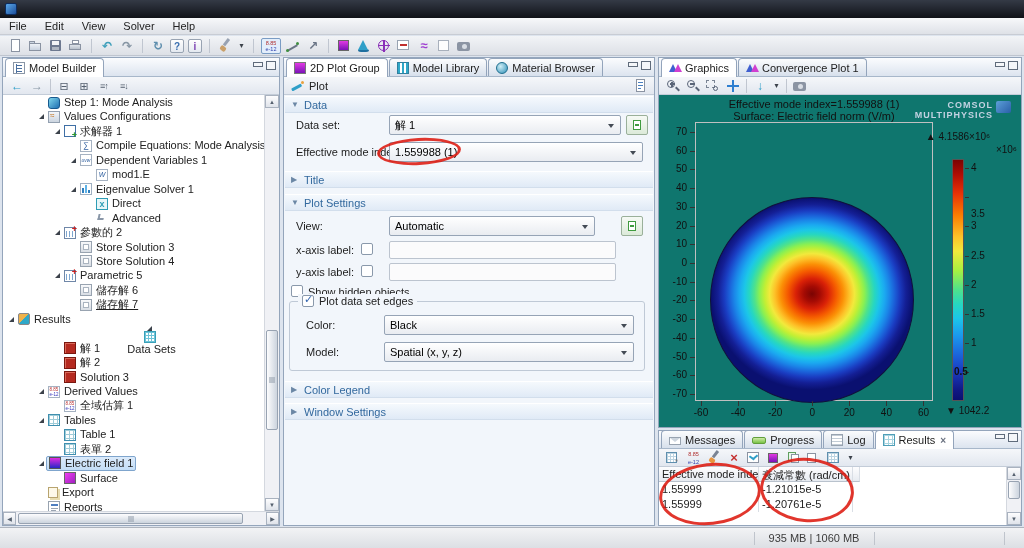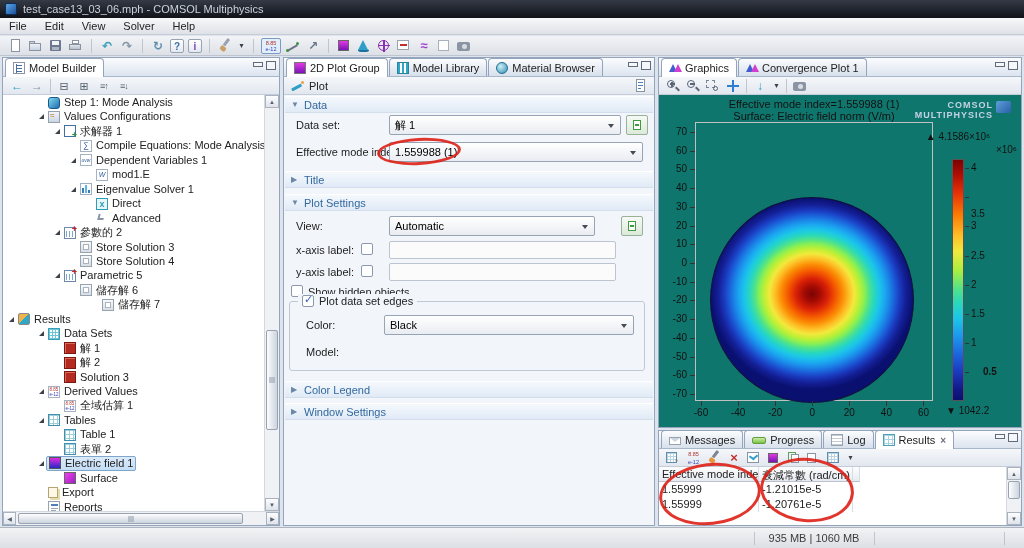--- a/index.html
+++ b/index.html
@@ -122,21 +122,20 @@
   
   .redcirc{position:absolute;border:3px solid #dd1a10;border-radius:50%;opacity:.88;z-index:50;}
 </style>
 </head>
 <body>
 
 <div id="app">
 
   <div id="titlebar">
     <span class="appicon"></span>
-    <span class="ttext">test_case13_03_06.mph - COMSOL Multiphysics</span>
   </div>
 
   <div id="menubar">
       <span class="menu-item">File</span>
       <span class="menu-item">Edit</span>
       <span class="menu-item">View</span>
       <span class="menu-item">Solver</span>
       <span class="menu-item">Help</span>
     </div>
 
@@ -373,33 +372,33 @@
           </span>
           <span class="tlabel">Parametric 5</span>
         </div>
         <div class="trow" style="top: 187.85px; padding-left: 68px;">
           <span class="tspacer"></span>
           <span class="ti" style="background:linear-gradient(#f8f9fb,#d8dde4);border:1px solid #98a3b0">
             <i style="left:2px;top:2px;width:6px;height:6px;border:1px solid #aab4c0;background:#fff"></i>
           </span>
           <span class="tlabel">儲存解 6</span>
         </div>
-        <div class="trow" style="top: 202.3px; padding-left: 90px;">
+        <div class="trow" style="top: 202.3px; padding-left: 68px; text-decoration: underline;">
           <span class="tspacer"></span>
           <span class="ti" style="background:linear-gradient(#f8f9fb,#d8dde4);border:1px solid #98a3b0">
             <i style="left:2px;top:2px;width:6px;height:6px;border:1px solid #aab4c0;background:#fff"></i>
           </span>
           <span class="tlabel">儲存解 7</span>
         </div>
         <div class="trow" style="top: 216.75px; padding-left: 6px;">
           <span class="texp"></span>
           <span class="ti" style="background:linear-gradient(135deg,#f0b24a 0 50%,#2fa8c8 50% 100%);border:1px solid #888;border-radius:2px"></span>
           <span class="tlabel">Results</span>
         </div>
-        <div class="trow" style="top: 231.2px; padding-left: 36px;">
+        <div class="trow" style="top: 231.2px; padding-left: 36px; flex-direction: column;">
           <span class="texp"></span>
           <span class="ti" style="background:#fff;border:1px solid #39a0b8;background-image:linear-gradient(#6fc4d8 1px,transparent 1px),linear-gradient(90deg,#6fc4d8 1px,transparent 1px);background-size:3px 3px"></span>
           <span class="tlabel">Data Sets</span>
         </div>
         <div class="trow" style="top: 245.65px; padding-left: 52px;">
           <span class="tspacer"></span>
           <span class="ti" style="background:#b52a20;border:1px solid #7a170f;box-shadow:inset 1px 1px 0 #d86a5a"></span>
           <span class="tlabel">解 1</span>
         </div>
         <div class="trow" style="top: 260.1px; padding-left: 52px;">
@@ -573,20 +572,23 @@
     <div class="gbox" style="left:5px;top:243px;width:356px;height:70px;"></div>
     <div class="gboxlegend" style="left:14px;top:236px;">
       <span class="checkbox checked"></span>
       <span>Plot data set edges</span>
     </div>
     <div class="flabel" style="left:22px;top:261px;">Color:</div>
     <div class="combo" style="left:100px;top:257px;width:250px;">
       <span>Black</span>
     </div>
     <div class="flabel" style="left:22px;top:288px;">Model:</div>
+    <div class="combo" style="left:100px;top:284px;width:250px;">
+      <span>Spatial  (x, y, z)</span>
+    </div>
 
     <div class="sect" style="top:323px;">
       <span class="chev">▶</span>
       <span>Color Legend</span>
     </div>
     <div class="sect" style="top:345px;">
       <span class="chev">▶</span>
       <span>Window Settings</span>
     </div>
   </div>
@@ -721,21 +723,21 @@
         <div class="cbl" style="left: 312px; top: 125.422px;">3</div>
         <div class="cbt" style="left: 306px; top: 160.518px;"></div>
         <div class="cbl" style="left: 312px; top: 154.518px;">2.5</div>
         <div class="cbt" style="left: 306px; top: 189.615px;"></div>
         <div class="cbl" style="left: 312px; top: 183.615px;">2</div>
         <div class="cbt" style="left: 306px; top: 218.711px;"></div>
         <div class="cbl" style="left: 312px; top: 212.711px;">1.5</div>
         <div class="cbt" style="left: 306px; top: 247.807px;"></div>
         <div class="cbl" style="left: 312px; top: 241.807px;">1</div>
         <div class="cbt" style="left: 306px; top: 276.904px;"></div>
-        <div class="cbl" style="left: 324px; top: 270.904px; font-weight: bold;">0.5</div>
+        <div class="cbl" style="left: 295px; top: 270.904px; font-weight: bold;">0.5</div>
       </div>
   </div>
 
   <div class="panel" id="rpanel" style="left:658px;top:430px;width:364px;height:96px;">
     <div class="tabrow" id="rtabs" style="height:18px;">
         <div class="tab">
           <span class="ti" style="height:8px;margin-top:2px;background:#fff;border:1px solid #98a3b0">
             <i style="left:0;top:0;border-left:5px solid transparent;border-right:5px solid transparent;border-top:4px solid #cdd5de;width:0;height:0"></i>
           </span>
           <span>Messages</span>

